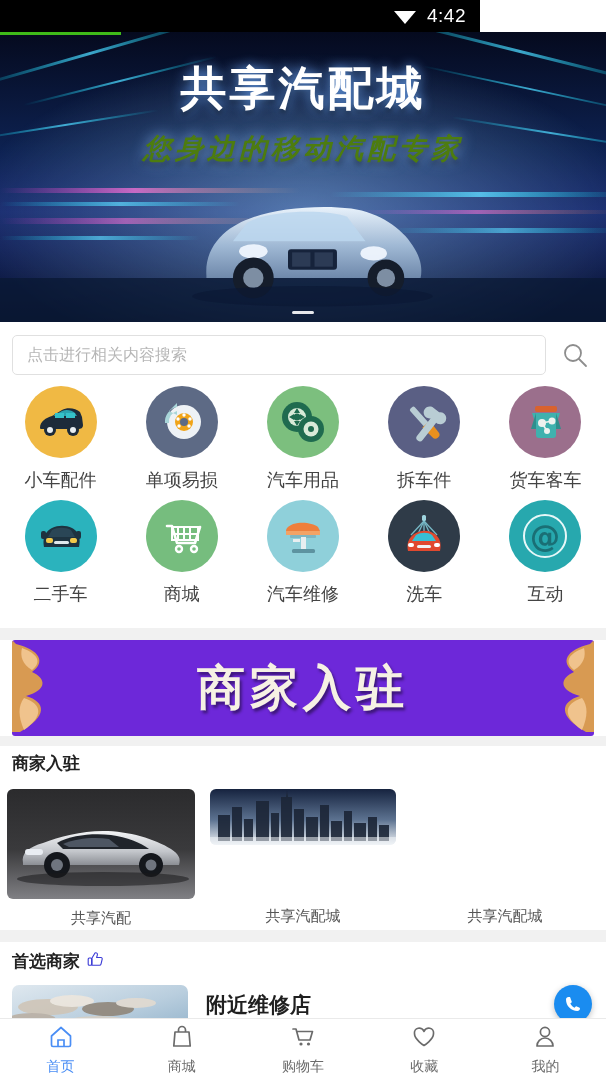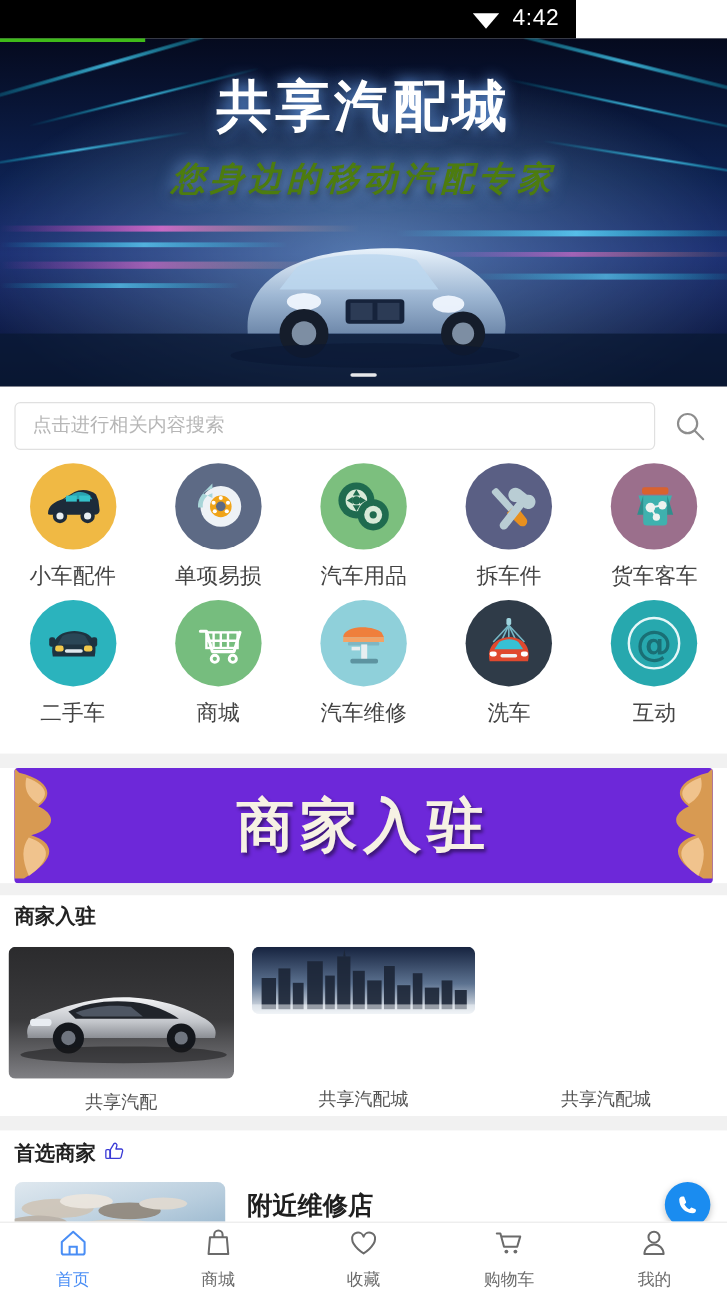--- a/index.html
+++ b/index.html
@@ -570,35 +570,35 @@
           <path d="M6 8 h14 l1.2 14 H4.8 Z" fill="none" stroke="#6b6b6b" stroke-width="1.7" stroke-linejoin="round"></path>
           <path d="M9.5 8 V6 a3.5 3.5 0 0 1 7 0 v2" fill="none" stroke="#6b6b6b" stroke-width="1.7"></path>
         </svg>
       </span>
       <span class="tab-label">商城</span>
     </div>
 
     <div class="tab">
       <span>
         <svg width="26" height="26" viewBox="0 0 26 26">
-          <path d="M13 21.5 C13 21.5 3.5 15.5 3.5 9.8 A4.9 4.9 0 0 1 13 7.5 a4.9 4.9 0 0 1 9.5 2.3 C22.5 15.5 13 21.5 13 21.5 Z" fill="none" stroke="#6b6b6b" stroke-width="1.7" stroke-linejoin="round"></path>
+          <path d="M3 5 h3 l3 11 h11 l2.5-8.5 H7" fill="none" stroke="#6b6b6b" stroke-width="1.7" stroke-linecap="round" stroke-linejoin="round"></path>
+          <circle cx="11" cy="20" r="1.6" fill="#6b6b6b"></circle>
+          <circle cx="18.5" cy="20" r="1.6" fill="#6b6b6b"></circle>
         </svg>
       </span>
-      <span class="tab-label">收藏</span>
+      <span class="tab-label">购物车</span>
     </div>
 
     <div class="tab">
       <span>
         <svg width="26" height="26" viewBox="0 0 26 26">
-          <path d="M3 5 h3 l3 11 h11 l2.5-8.5 H7" fill="none" stroke="#6b6b6b" stroke-width="1.7" stroke-linecap="round" stroke-linejoin="round"></path>
-          <circle cx="11" cy="20" r="1.6" fill="#6b6b6b"></circle>
-          <circle cx="18.5" cy="20" r="1.6" fill="#6b6b6b"></circle>
+          <path d="M13 21.5 C13 21.5 3.5 15.5 3.5 9.8 A4.9 4.9 0 0 1 13 7.5 a4.9 4.9 0 0 1 9.5 2.3 C22.5 15.5 13 21.5 13 21.5 Z" fill="none" stroke="#6b6b6b" stroke-width="1.7" stroke-linejoin="round"></path>
         </svg>
       </span>
-      <span class="tab-label">购物车</span>
+      <span class="tab-label">收藏</span>
     </div>
 
     <div class="tab">
       <span>
         <svg width="26" height="26" viewBox="0 0 26 26">
           <circle cx="13" cy="8" r="4.6" fill="none" stroke="#6b6b6b" stroke-width="1.7"></circle>
           <path d="M5 22 a8 8 0 0 1 16 0 Z" fill="none" stroke="#6b6b6b" stroke-width="1.7" stroke-linejoin="round"></path>
         </svg>
       </span>
       <span class="tab-label">我的</span>

